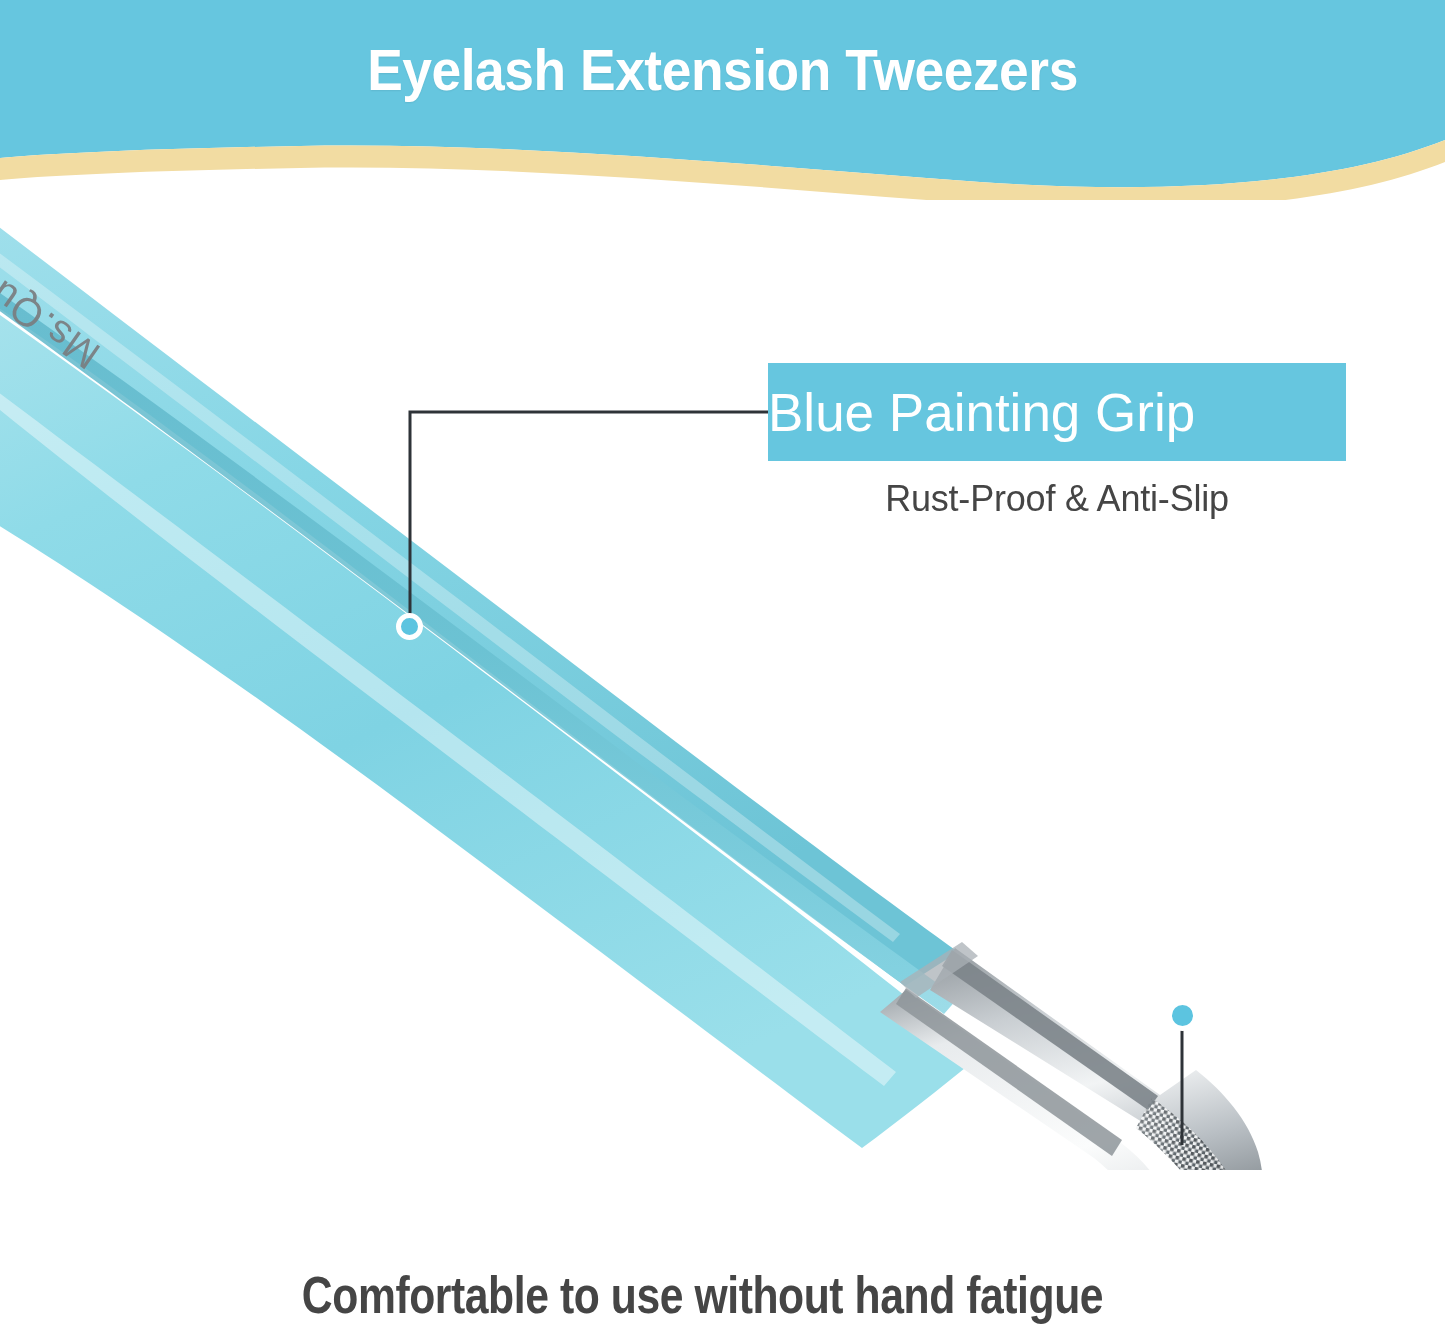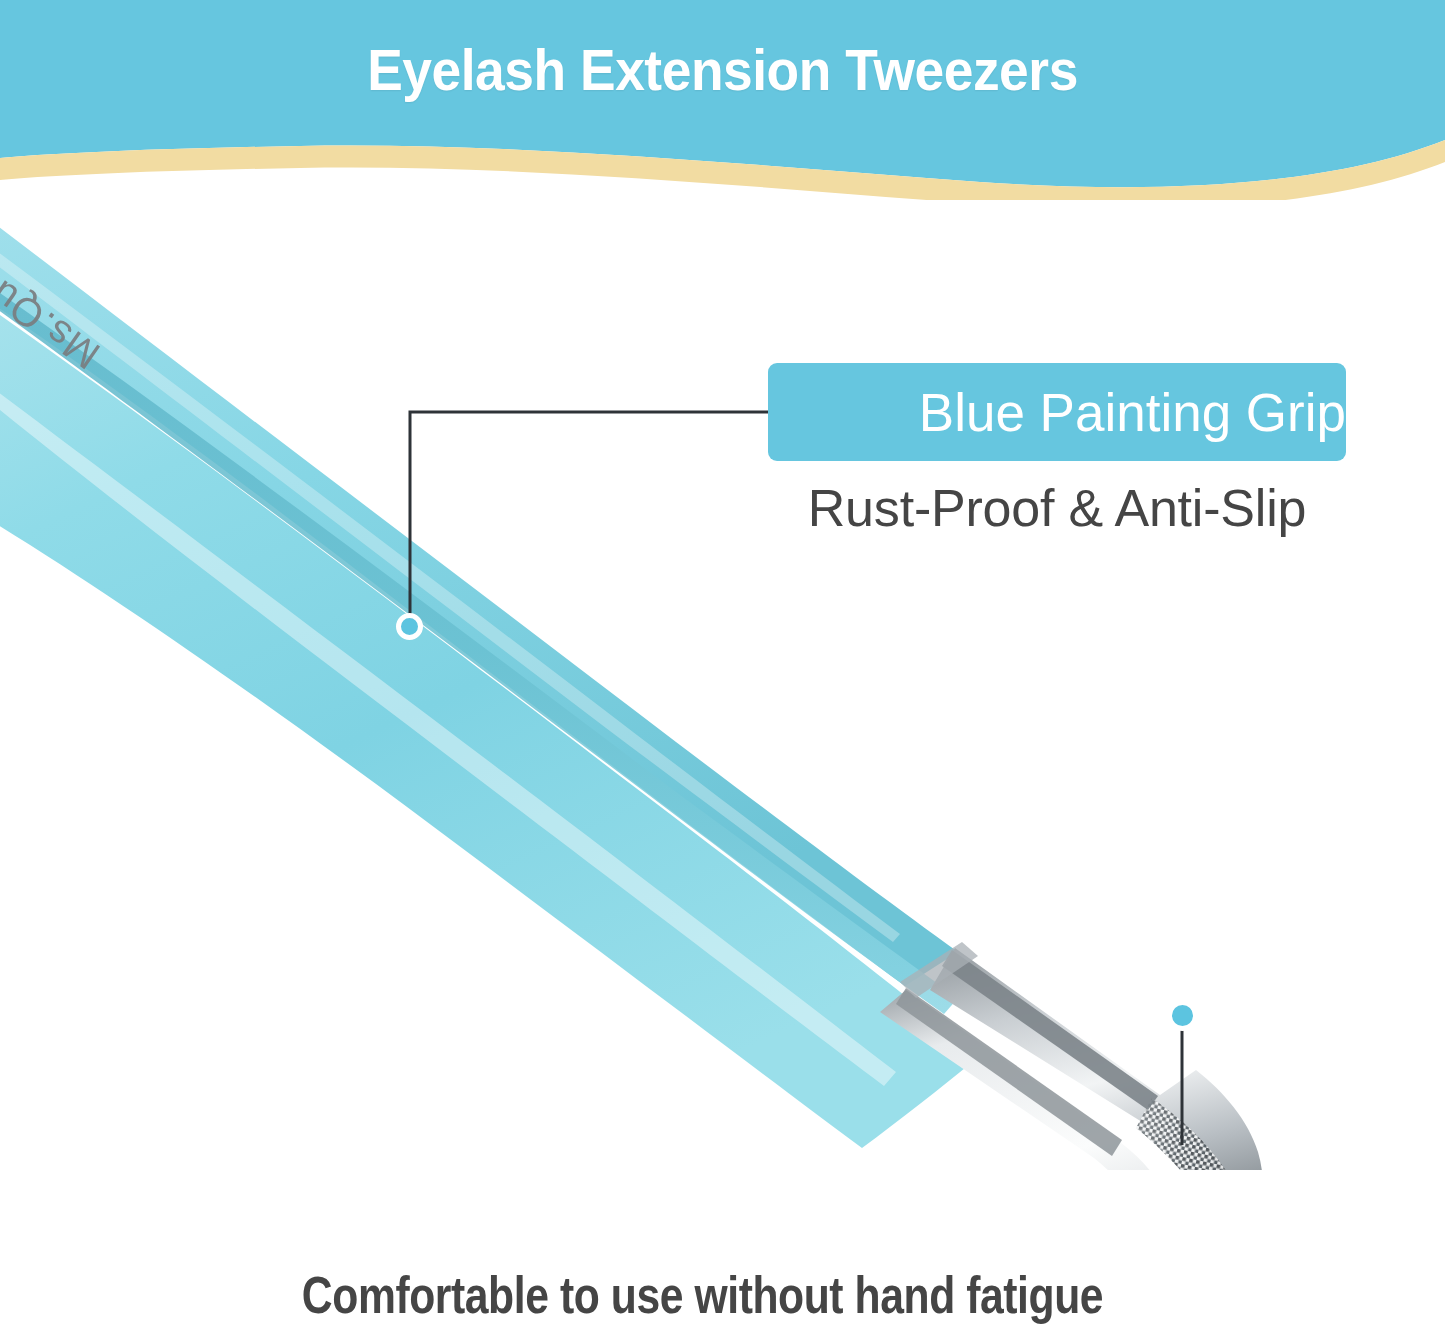--- a/index.html
+++ b/index.html
@@ -66,24 +66,24 @@
     transform: rotate(215deg);
     transform-origin: left top;
     white-space: nowrap;
     opacity: 0.92;
   }
 
   
   .callout-badge {
     position: absolute;
     background: #66c6df;
-    border-radius: 9px;
+    border-radius: 0;
     display: flex;
     align-items: center;
-    justify-content: flex-end;
+    justify-content: flex-start;
     box-sizing: border-box;
   }
   #badge-grip {
     left: 768px;
     top: 363px;
     width: 578px;
     height: 98px;
   }
   #badge-grip .badge-text {
     color: #ffffff;
@@ -115,21 +115,21 @@
     color: #454545;
     font-family: "Liberation Sans Narrow", "Liberation Sans", sans-serif;
     font-weight: normal;
     white-space: nowrap;
   }
   #caption-grip {
     left: 768px;
     top: 478px;
     width: 578px;
     text-align: center;
-    font-size: 52px;
+    font-size: 36px;
     letter-spacing: -0.2px;
   }
   #caption-rebound {
     left: 80px;
     top: 1265px;
     width: 1245px;
     text-align: center;
     font-size: 52px;
     font-weight: bold;
     transform: scaleX(0.82);

